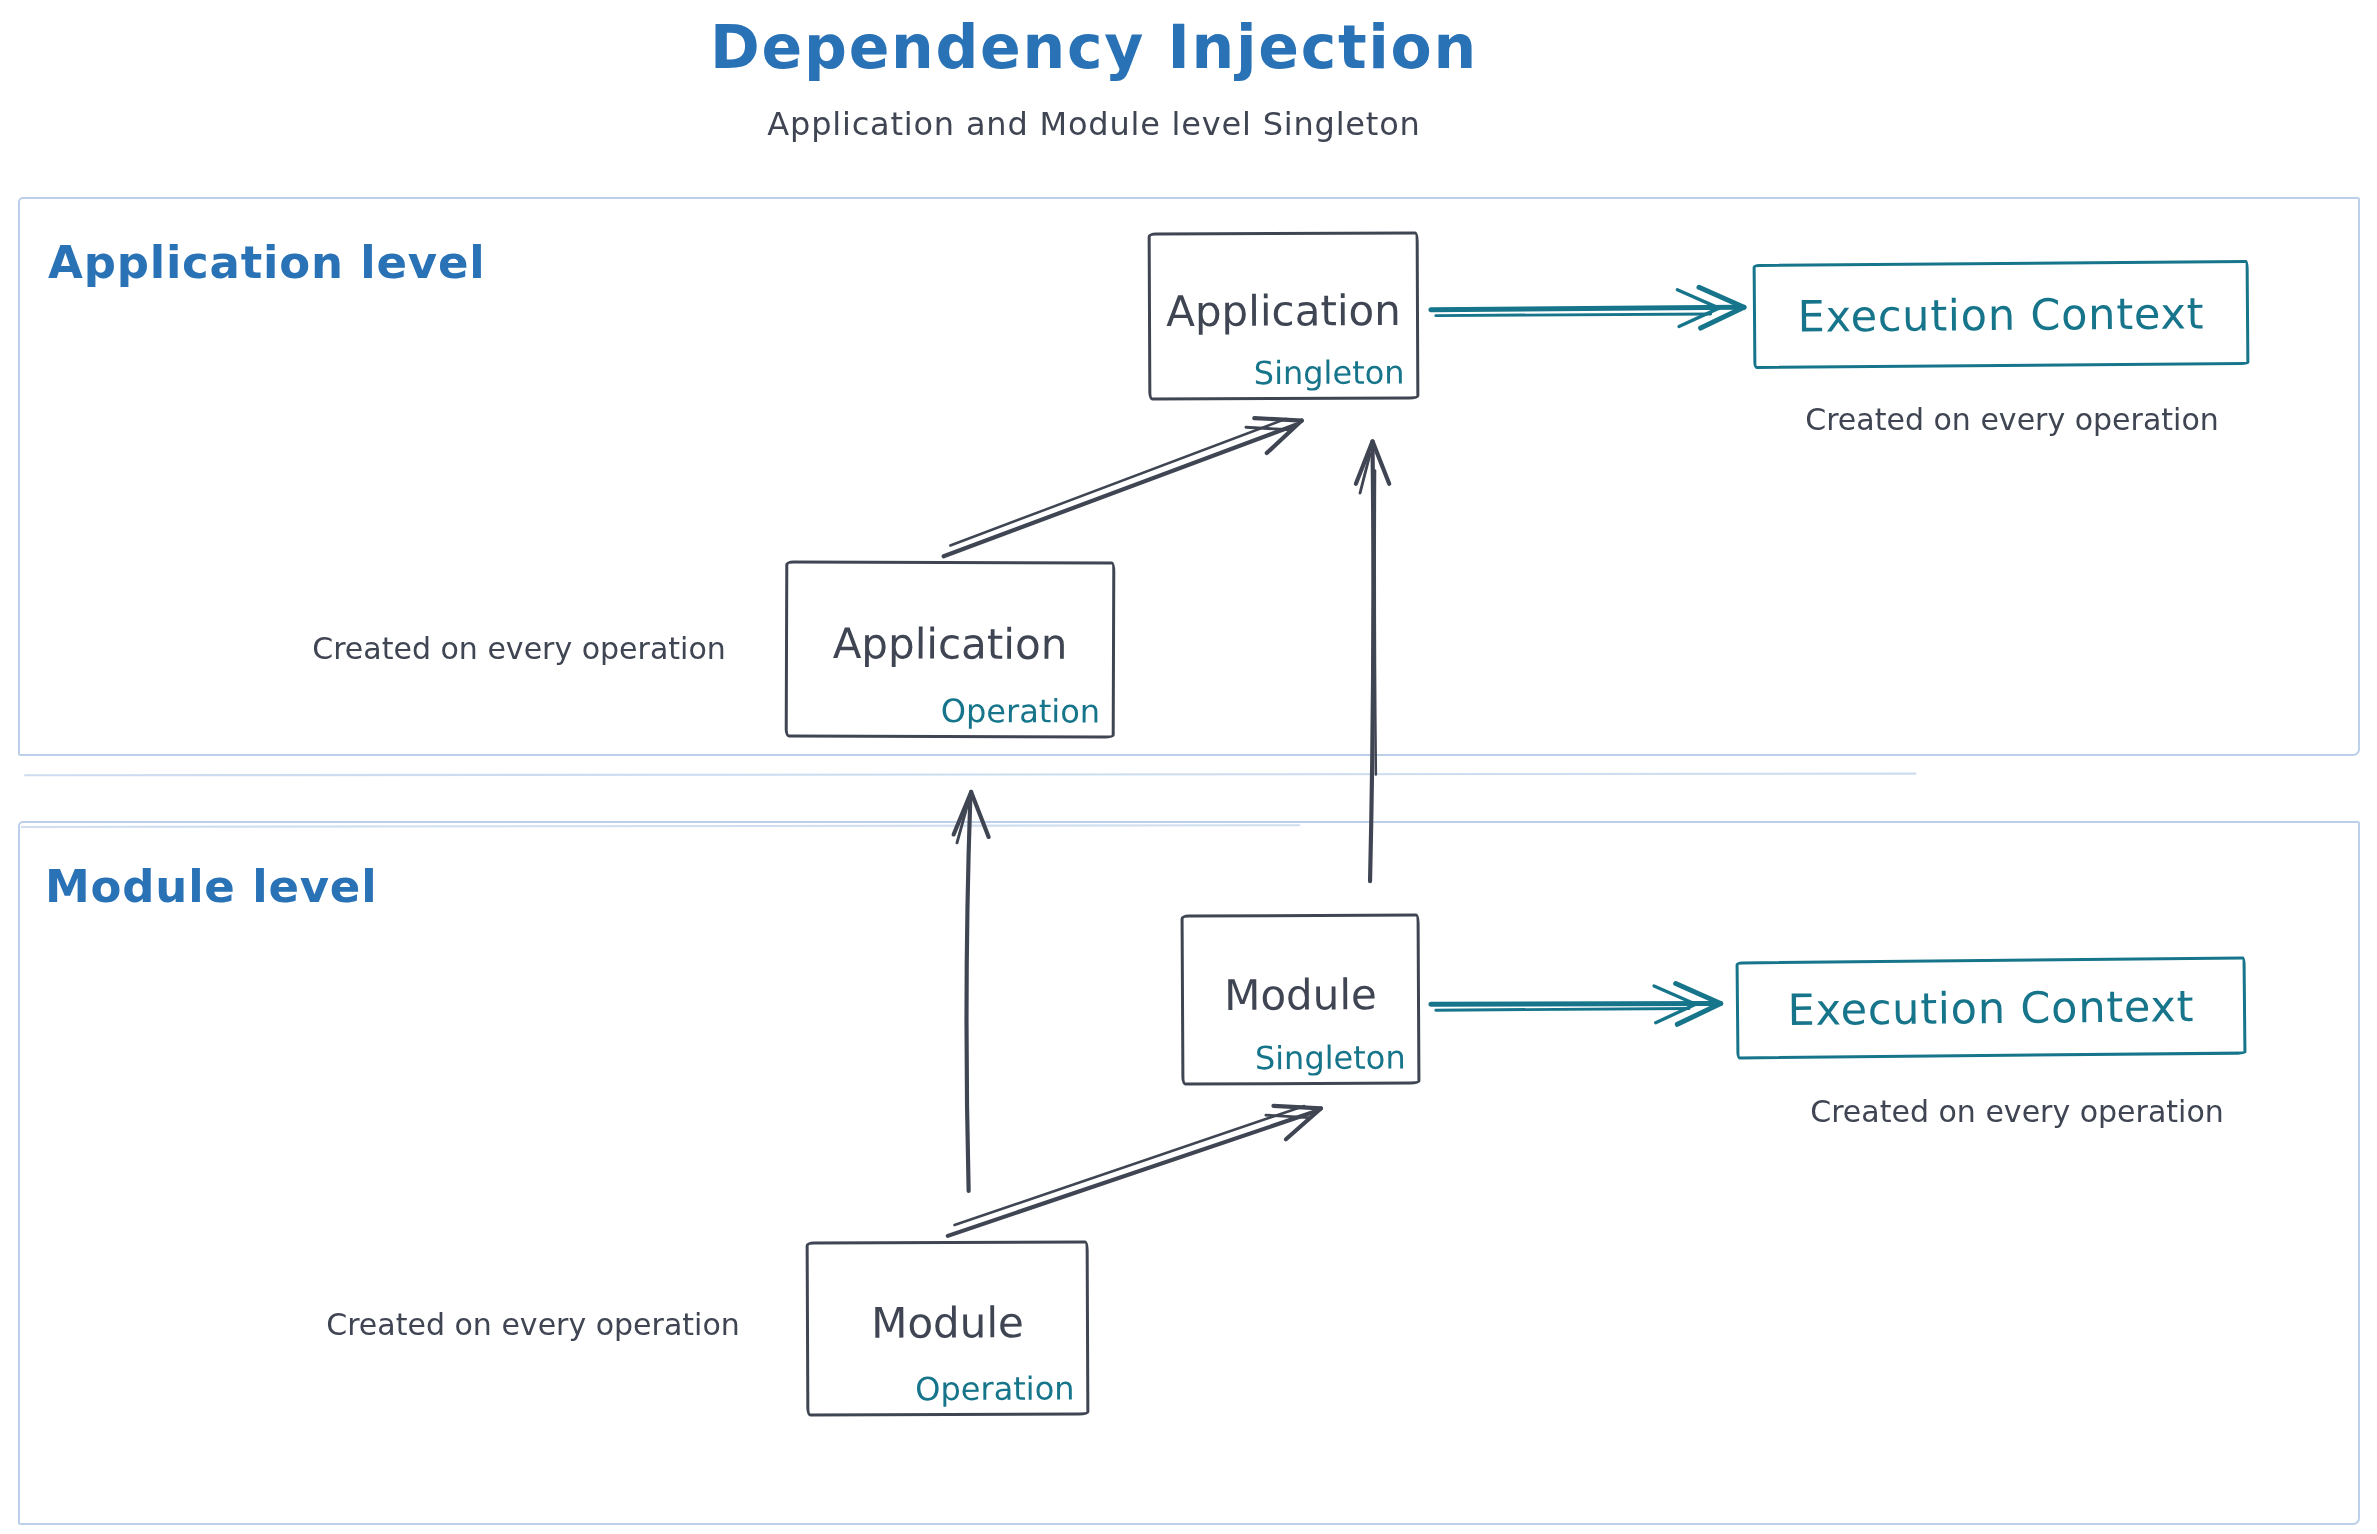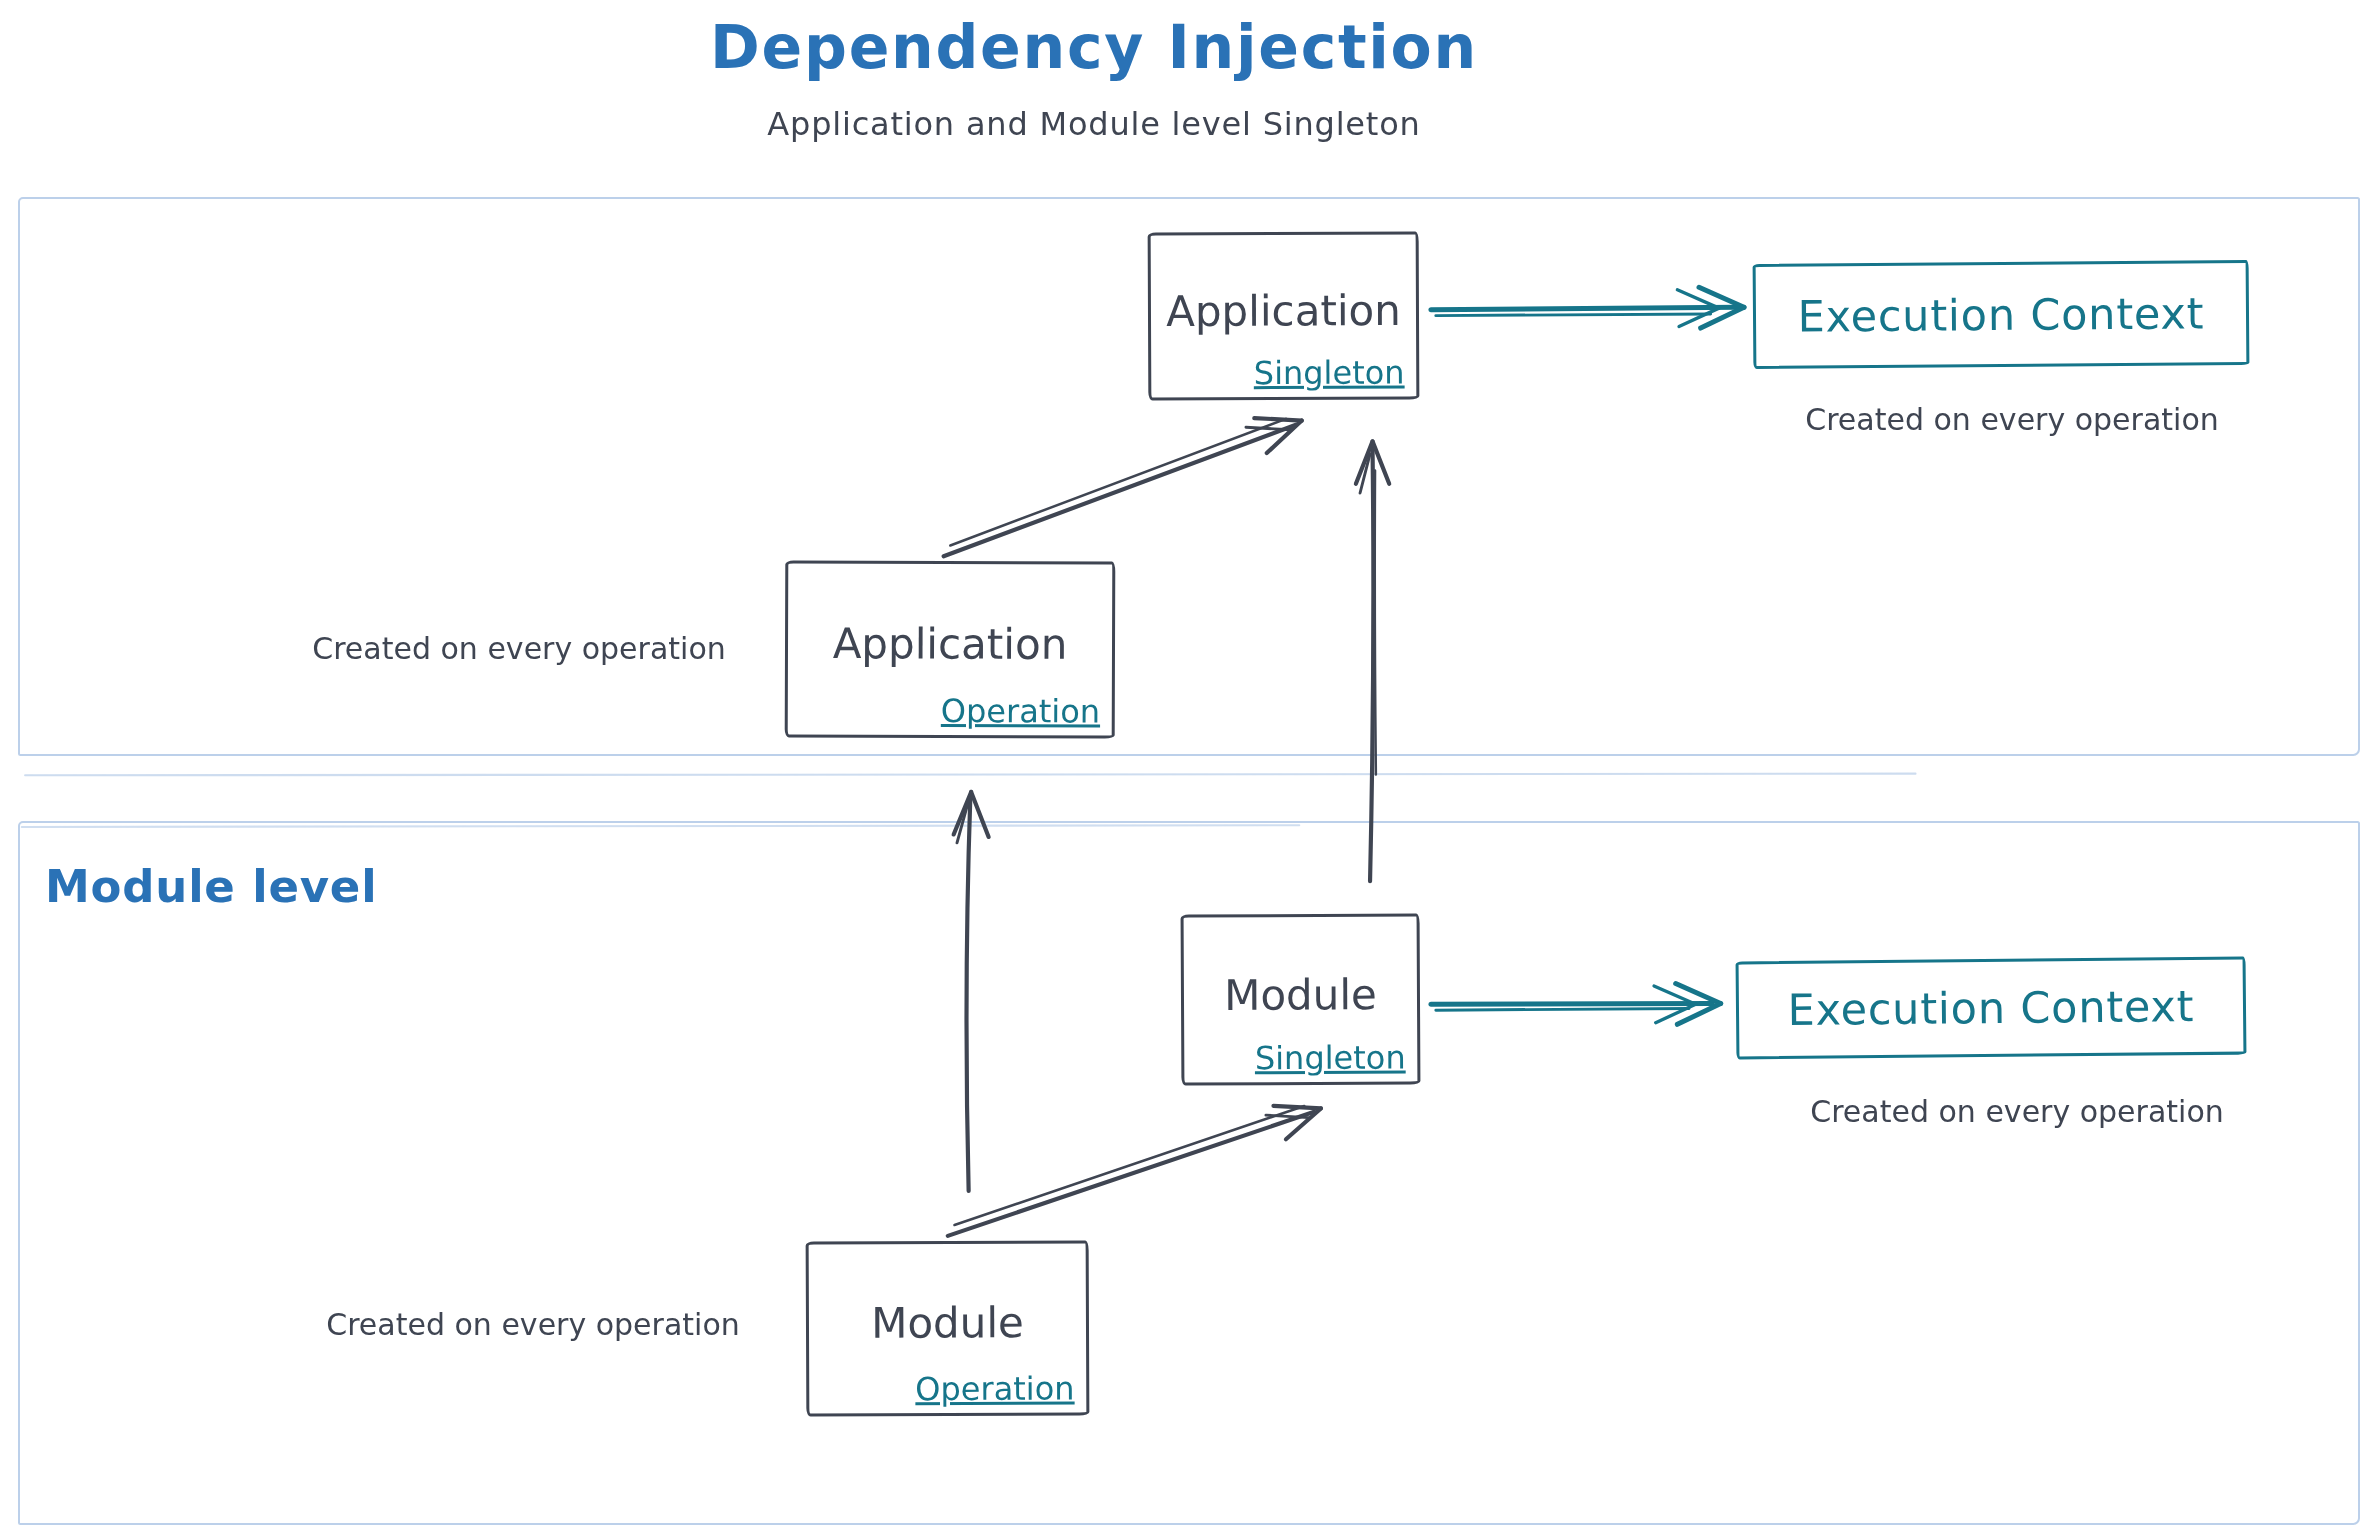--- a/index.html
+++ b/index.html
@@ -52,21 +52,21 @@
   .node-app-singleton{left:1148px;top:232px;width:271px;height:168px;transform:rotate(-0.25deg);}
   .node-app-operation{left:785px;top:561px;width:330px;height:177px;transform:rotate(0.2deg);}
   .node-module-singleton{left:1181px;top:914px;width:239px;height:171px;transform:rotate(-0.3deg);}
   .node-module-operation{left:806px;top:1241px;width:283px;height:175px;transform:rotate(-0.25deg);}
   .node-title{
     position:absolute;left:50%;top:47%;transform:translate(-50%,-50%);
     font-size:42px;color:var(--dark);white-space:nowrap;
   }
   .node-badge{
     position:absolute;right:11.7px;bottom:5px;
-    font-size:32px;color:var(--teal);white-space:nowrap;text-decoration:underline;
+    font-size:32px;color:var(--teal);white-space:nowrap;
   }
   .exec-node{
     position:absolute;
     border:3.7px solid var(--teal);
     border-radius:6.7px 2.5px 8.3px 3.3px / 3.3px 8.3px 2.5px 6.7px;
     background:#fff;
   }
   .exec-app{left:1753px;top:262px;width:496px;height:105px;transform:rotate(-0.45deg);}
   .exec-module{left:1736px;top:959px;width:510px;height:98px;transform:rotate(-0.55deg);}
   .exec-title{
@@ -95,20 +95,21 @@
 <body>
 
 <div class="canvas">
 
   <div class="page-title">Dependency Injection</div>
   <div class="page-subtitle">Application and Module level Singleton</div>
 
   <div class="level-container container-app"></div>
   <div class="level-container container-module"></div>
 
+  <div class="level-label label-app">Application level</div>
   <div class="level-label label-module">Module level</div>
 
   <svg class="arrows" viewBox="0 0 2854 1842" xmlns="http://www.w3.org/2000/svg">
 
     <g>
       <path class="stroke-light" stroke-width="2.5" opacity="0.75" d="M 30 931 L 2300 929"></path>
       <path class="stroke-light" stroke-width="2.5" opacity="0.7" d="M 26 993 L 1560 991"></path>
     </g>
 
     <g>

